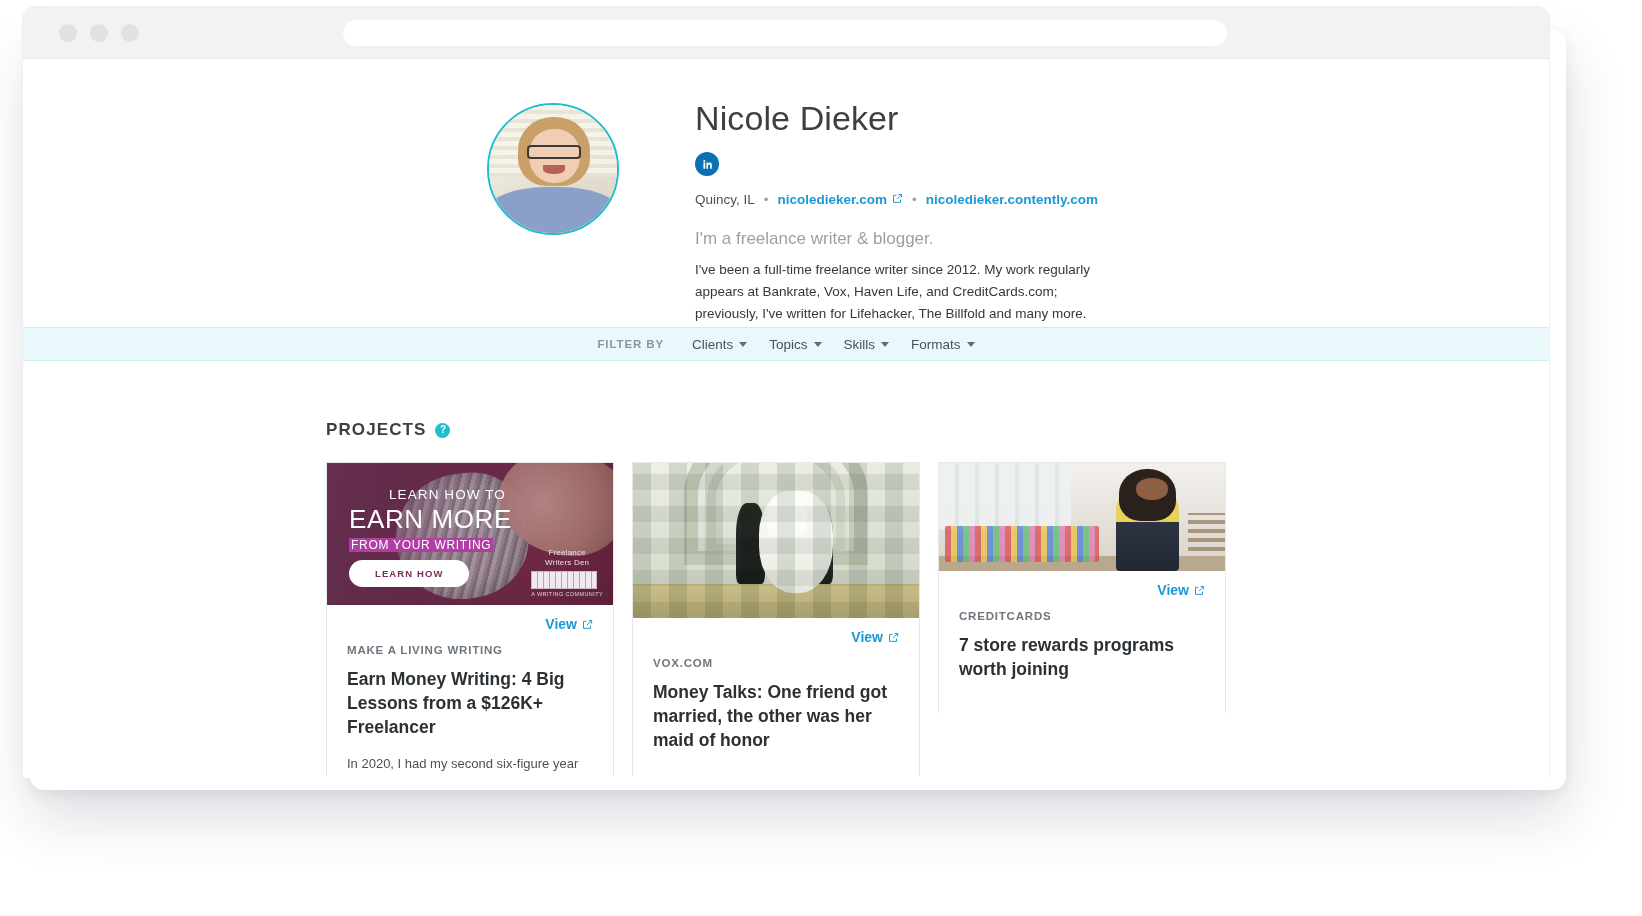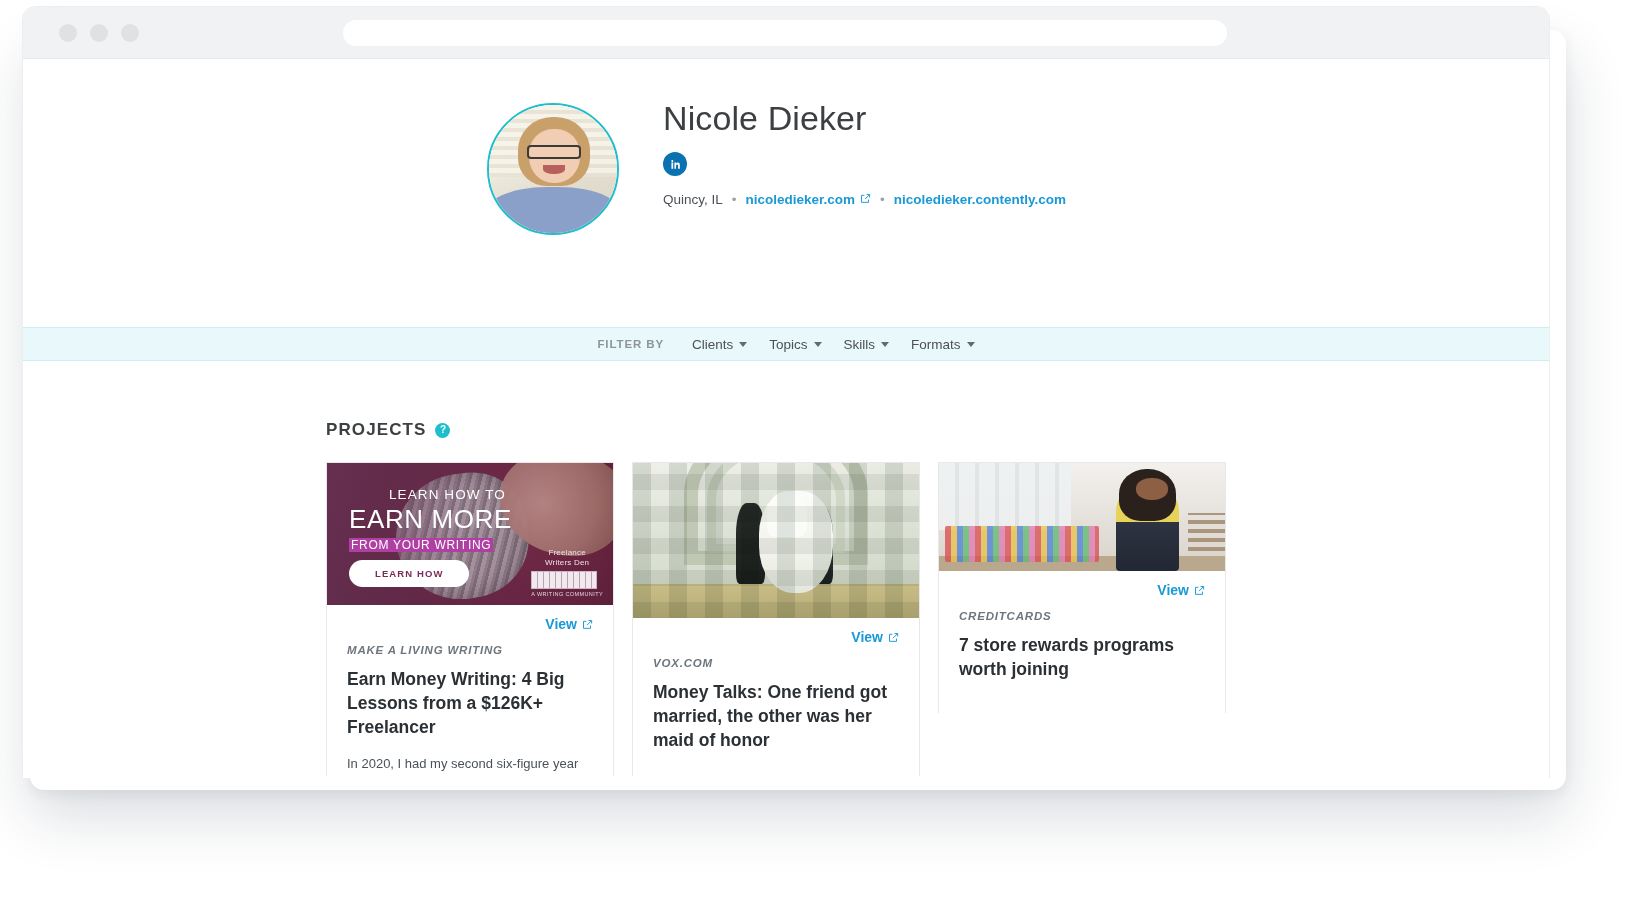--- a/index.html
+++ b/index.html
@@ -86,20 +86,21 @@
     background: #ffffff;
     overflow: hidden;
   }
 
   
   .profile {
     display: flex;
     padding: 36px 0 12px 0;
     height: 268px;
     background: #ffffff;
+    gap: 32px;
   }
 
   .avatar-col {
     width: 640px;
     display: flex;
     justify-content: flex-end;
     padding-right: 44px;
     padding-top: 8px;
   }
 
@@ -310,21 +311,20 @@
     align-items: center;
     gap: 5px;
     cursor: pointer;
   }
   .client {
     margin-top: 12px;
     font-size: 11.5px;
     letter-spacing: .8px;
     font-weight: bold;
     color: #6e767d;
-    font-style: italic;
   }
   .headline {
     margin-top: 12px;
     font-size: 17.5px;
     font-weight: bold;
     line-height: 1.37;
     color: #2b3034;
   }
   .excerpt {
     margin-top: 13px;
@@ -537,20 +537,22 @@
                   <path fill="none" stroke="#1a99d6" stroke-width="1.4" d="M9.5 2.2H14v4.4M13.6 2.6 7.3 8.9M12.4 9.6v4H2.2V3.4h4.1"></path>
                 </svg>
               </span>
             </a>
             <span class="meta-sep">•</span>
             <a class="meta-link">
               <span>nicoledieker.contently.com</span>
             </a>
           </div>
 
+          <div class="tagline">I'm a freelance writer &amp; blogger.</div>
+          <p class="bio">I've been a full-time freelance writer since 2012. My work regularly appears at Bankrate, Vox, Haven Life, and CreditCards.com; previously, I've written for Lifehacker, The Billfold and many more.</p>
         </div>
       </section>
 
       <nav class="filter-bar">
         <span class="filter-label">FILTER BY</span>
 
         <span class="filter-item">
           <span>Clients</span>
           <span class="caret"></span>
         </span>

